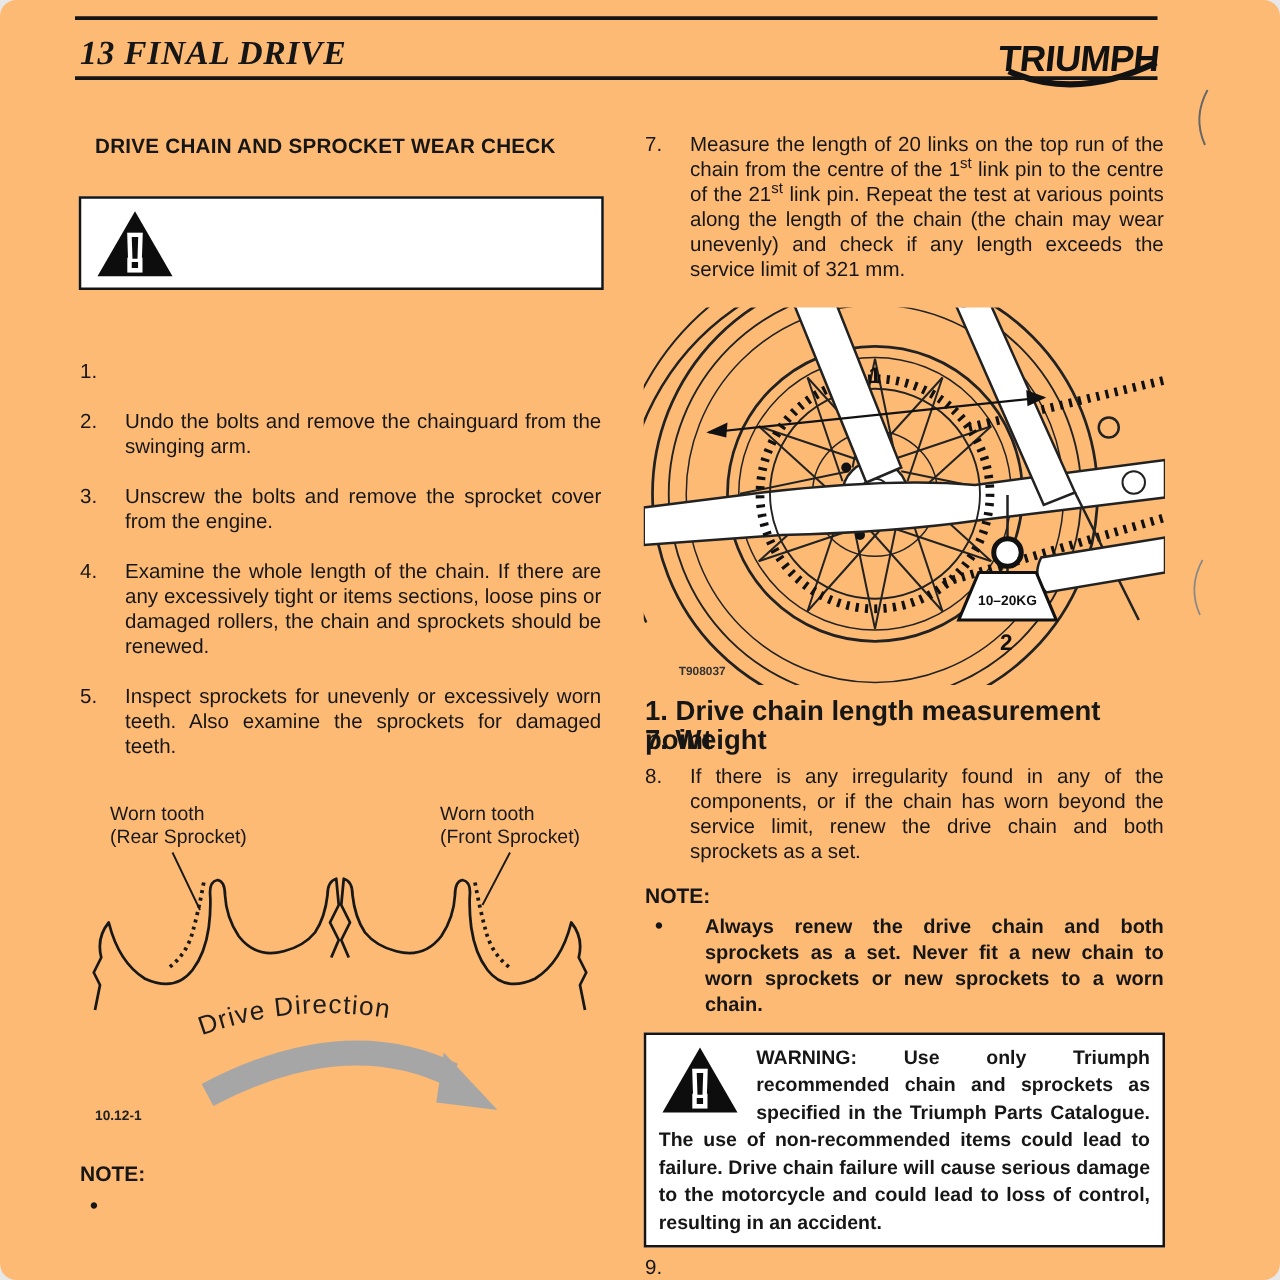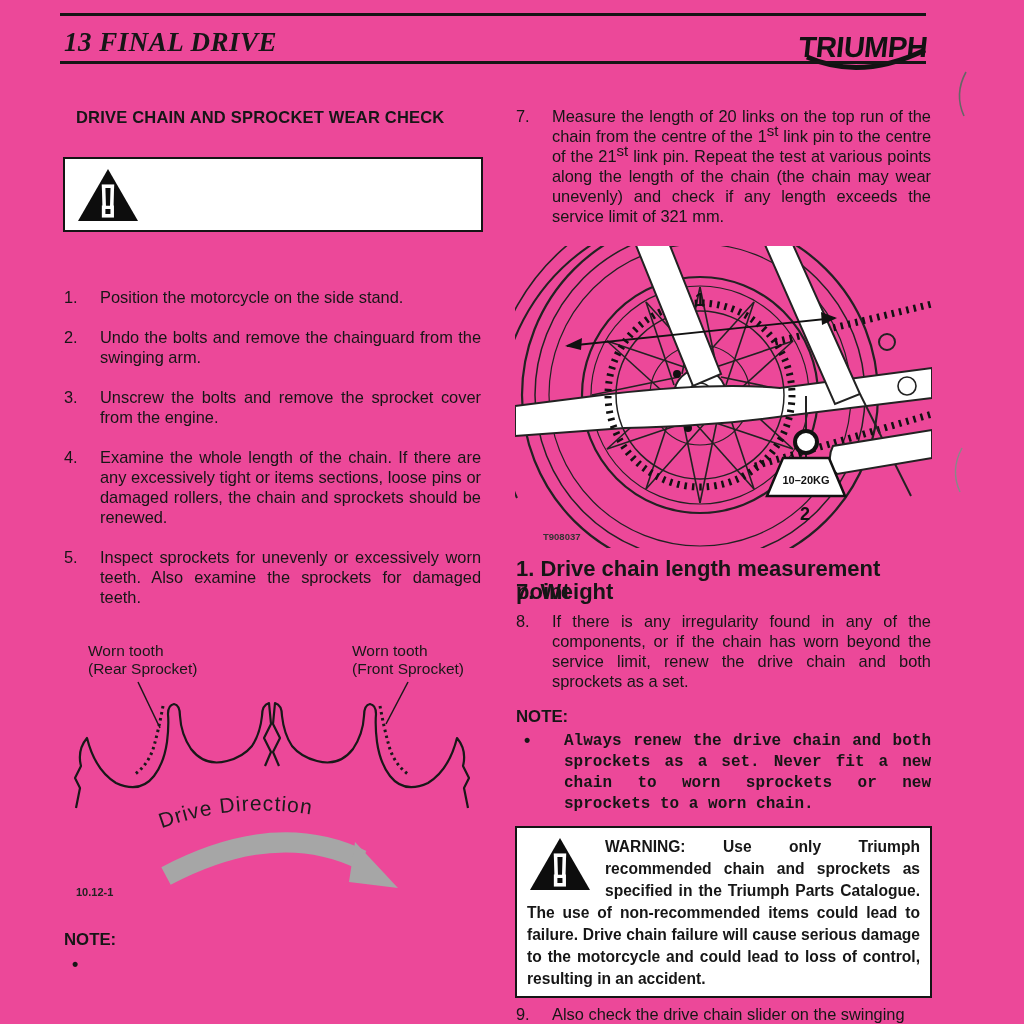--- a/index.html
+++ b/index.html
@@ -1,34 +1,34 @@
 <!DOCTYPE html>
 <html><head>
 <meta charset="utf-8">
 <style>
   html,body{margin:0;padding:0;background:#e8e8e8;}
-  .page{position:relative;width:1024px;height:1024px;background:#ec4899;
-        font-family:"Liberation Sans",sans-serif;color:#161616;overflow:hidden;}
+  .page{position:relative;width:1024px;height:1024px;background:#fdba74;
+        font-family:"Liberation Sans",sans-serif;color:#161616;overflow:hidden;border-radius:13px;}
   .rule{position:absolute;left:60px;width:866px;height:3px;background:#151515;}
   .chapter{position:absolute;left:64px;top:27px;font-family:"Liberation Serif",serif;
            font-style:italic;font-weight:600;font-size:27px;letter-spacing:.5px;}
   .colhead{position:absolute;font-weight:bold;font-size:16.5px;letter-spacing:.2px;}
   .warnbox{position:absolute;border:2px solid #151515;background:#fff;
            padding:8px 10px 6px 10px;font-weight:bold;font-size:15.6px;
            line-height:22px;text-align:justify;}
   .warnbox .tri{float:left;margin:1px 14px 2px 2px;}
   .step{position:absolute;display:flex;}
   .step .num{flex:none;width:36px;font-size:16.4px;line-height:20px;}
   .step .body{font-size:16.4px;line-height:20px;text-align:justify;}
-  .step .body sup{font-size:15px;line-height:0;}
+  .step .body sup{font-size:12px;line-height:0;}
   .caption{position:absolute;font-weight:bold;font-size:22px;line-height:23px;}
   .noteh{position:absolute;font-weight:bold;font-size:16.8px;}
   .notebullet{position:absolute;display:flex;font-weight:bold;font-size:16px;line-height:21px;}
   .notebullet .dot{flex:none;width:40px;font-size:18px;line-height:19px;padding-left:8px;}
-  .notebullet .body{text-align:justify;font-family:Liberation Mono, monospace;}
+  .notebullet .body{text-align:justify;}
   .figwrap{position:absolute;}
   svg text{font-family:"Liberation Sans",sans-serif;}
   .artifact{position:absolute;}
 </style>
 </head>
 <body>
 
 <div class="page">
 
   <div class="rule" style="top:13px;"></div>
@@ -54,21 +54,20 @@
 
   <div class="warnbox" style="left:63px;top:157px;width:396px;">
     <svg class="tri" width="62" height="54" viewBox="0 0 62 54">
       <polygon points="31,1 61,53 1,53" fill="#0d0d0d"></polygon>
       <text x="31" y="46" font-size="36" font-weight="bold" text-anchor="middle" fill="#0d0d0d" stroke="#ffffff" stroke-width="7" paint-order="stroke">!</text>
     </svg>
   </div>
 
   <div class="step" style="left:64px;top:287px;width:417px;">
     <span class="num">1.</span>
-    <div class="body">Position the motorcycle on the side stand.</div>
   </div>
   <div class="step" style="left:64px;top:327px;width:417px;">
     <span class="num">2.</span>
     <div class="body">Undo the bolts and remove the chainguard from the swinging arm.</div>
   </div>
   <div class="step" style="left:64px;top:387px;width:417px;">
     <span class="num">3.</span>
     <div class="body">Unscrew the bolts and remove the sprocket cover from the engine.</div>
   </div>
   <div class="step" style="left:64px;top:447px;width:417px;">
@@ -220,16 +219,15 @@
   <div class="warnbox" style="left:515px;top:826px;width:393px;">
     <svg class="tri" width="62" height="54" viewBox="0 0 62 54">
       <polygon points="31,1 61,53 1,53" fill="#0d0d0d"></polygon>
       <text x="31" y="46" font-size="36" font-weight="bold" text-anchor="middle" fill="#0d0d0d" stroke="#ffffff" stroke-width="7" paint-order="stroke">!</text>
     </svg>
     <span>WARNING: Use only Triumph recommended chain and sprockets as specified in the Triumph Parts Catalogue.  The use of non-recommended items could lead to failure.  Drive chain failure will cause serious damage to the motorcycle and could lead to loss of control, resulting in an accident.</span>
   </div>
 
   <div class="step" style="left:516px;top:1004px;width:415px;">
     <span class="num">9.</span>
-    <div class="body">Also check the drive chain slider on the swinging</div>
   </div>
 
 </div>
 
 </body></html>

